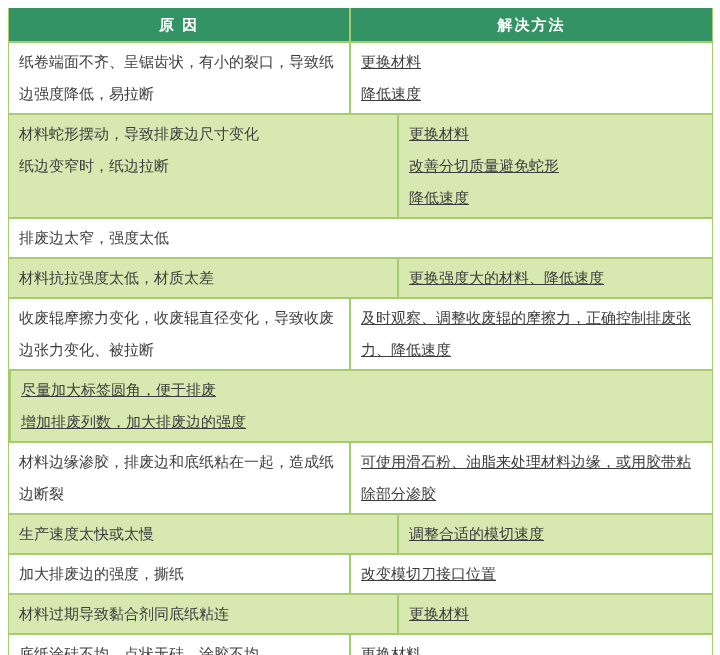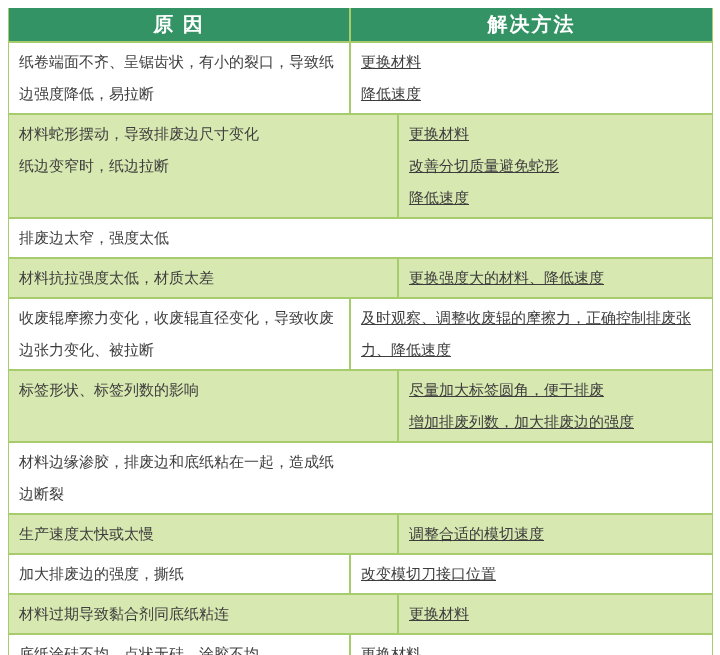--- a/index.html
+++ b/index.html
@@ -35,21 +35,21 @@
   .header-row {
     display: flex;
     background: var(--header-bg);
     border-bottom: 2px solid var(--border);
   }
   .header-cell {
     height: 33px;
     line-height: 33px;
     text-align: center;
     color: var(--header-text);
-    font-size: 20px;
+    font-size: 15px;
     font-weight: bold;
     letter-spacing: 2px;
   }
   .header-cell.cause { width: 340px; }
   .header-cell.solution { flex: 1; border-left: 2px solid var(--border); }
   .row {
     display: flex;
     background: var(--row-bg);
     border-bottom: 2px solid var(--border);
   }
@@ -108,31 +108,31 @@
         </div>
         <div class="row">
           <div class="cell cause">
             <div class="line">收废辊摩擦力变化，收废辊直径变化，导致收废边张力变化、被拉断</div>
           </div>
           <div class="cell solution">
             <div class="line">及时观察、调整收废辊的摩擦力，正确控制排废张力、降低速度</div>
           </div>
         </div>
         <div class="row shaded">
-          <div class="cell cause">
-            <div class="line">标签形状、标签列数的影响</div>
-          </div>
           <div class="cell solution">
             <div class="line">尽量加大标签圆角，便于排废</div>
             <div class="line">增加排废列数，加大排废边的强度</div>
           </div>
         </div>
         <div class="row">
           <div class="cell cause">
             <div class="line">材料边缘渗胶，排废边和底纸粘在一起，造成纸边断裂</div>
+          </div>
+          <div class="cell solution">
+            <div class="line">可使用滑石粉、油脂来处理材料边缘，或用胶带粘除部分渗胶</div>
           </div>
         </div>
         <div class="row shaded">
           <div class="cell cause">
             <div class="line">生产速度太快或太慢</div>
           </div>
           <div class="cell solution">
             <div class="line">调整合适的模切速度</div>
           </div>
         </div>

